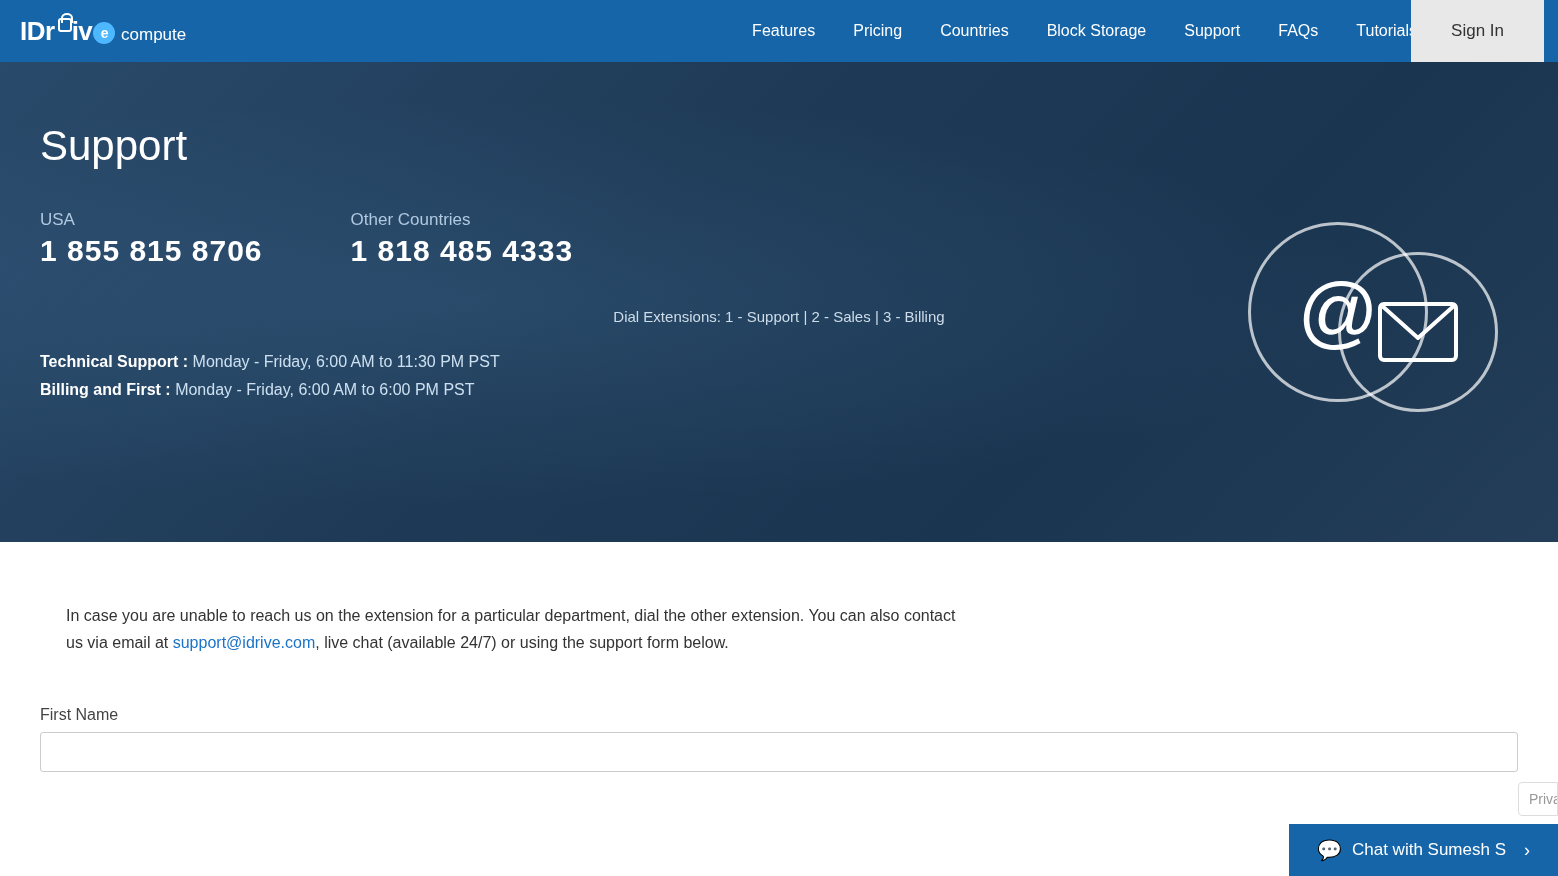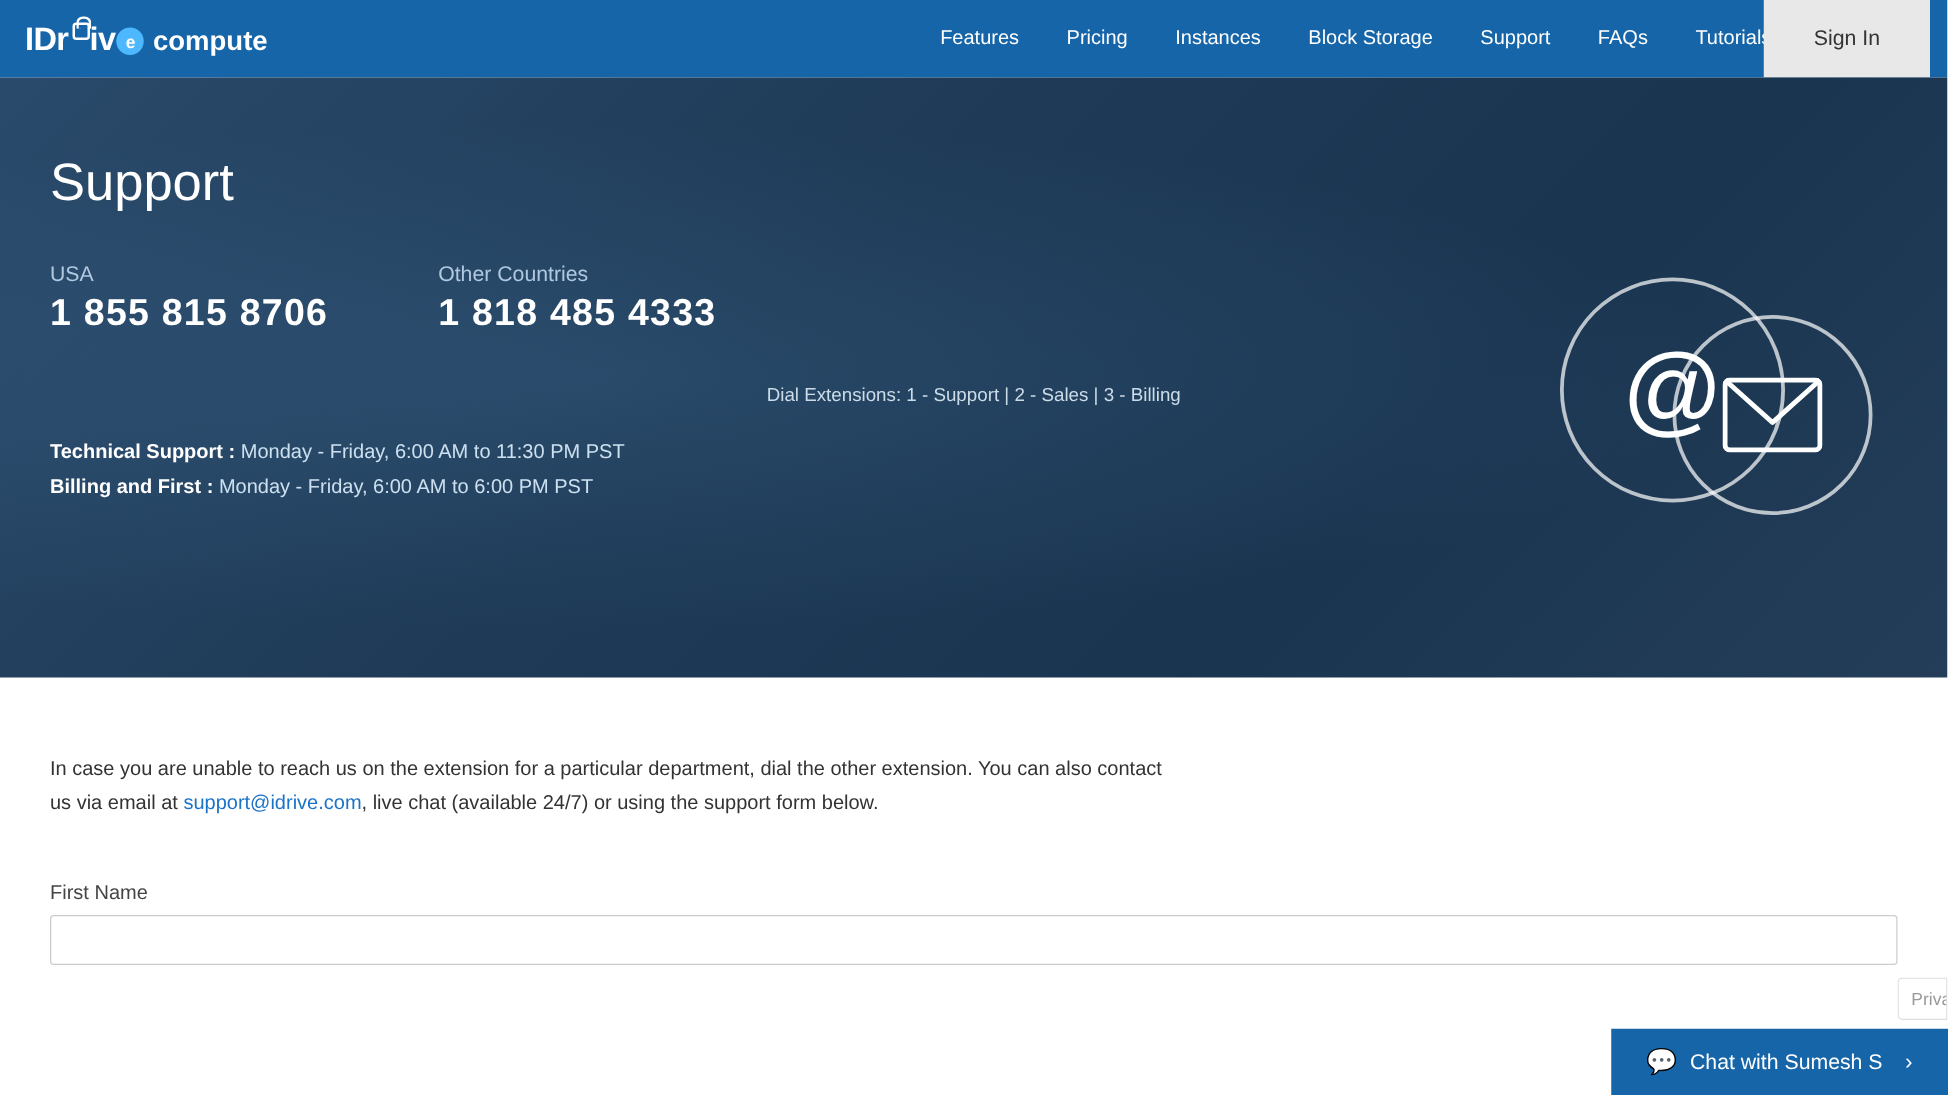--- a/index.html
+++ b/index.html
@@ -203,20 +203,21 @@
     .content-section {
       background: white;
       padding: 60px 40px 40px 40px;
     }
     .content-paragraph {
       font-size: 16px;
       color: #333;
       line-height: 1.7;
       max-width: 900px;
       margin-bottom: 50px;
+      margin-left: 26px;
     }
     .content-paragraph a {
       color: #1a73c8;
       text-decoration: none;
     }
 
     .form-row {
       display: flex;
       gap: 40px;
     }
@@ -275,28 +276,28 @@
       overflow: hidden;
     }
   </style>
 </head>
 <body>
 
 <nav class="navbar">
   <a class="logo" href="#">
     <span class="logo-text">
       ID<span style="display:inline-block;position:relative;">r<span class="logo-lock"></span></span>iv<span class="logo-e">e</span>​
-      <span style="font-size:22px;font-weight:700;letter-spacing:0;"> compute</span>
+      <span style="font-size:17px;font-weight:400;letter-spacing:0;"> compute</span>
     </span>
   </a>
 
   <div class="nav-links">
     <a class="nav-link" href="#">Features</a>
     <a class="nav-link" href="#">Pricing</a>
-    <a class="nav-link" href="#">Instances</a>
+    <a class="nav-link" href="#">Countries</a>
     <a class="nav-link" href="#">Block Storage</a>
     <a class="nav-link" href="#">Support</a>
     <a class="nav-link" href="#">FAQs</a>
     <a class="nav-link" href="#">Tutorials</a>
     <a class="nav-signup" href="#">Sign Up</a>
   </div>
 
   <a class="nav-signin" href="#">Sign In</a>
 </nav>
 

